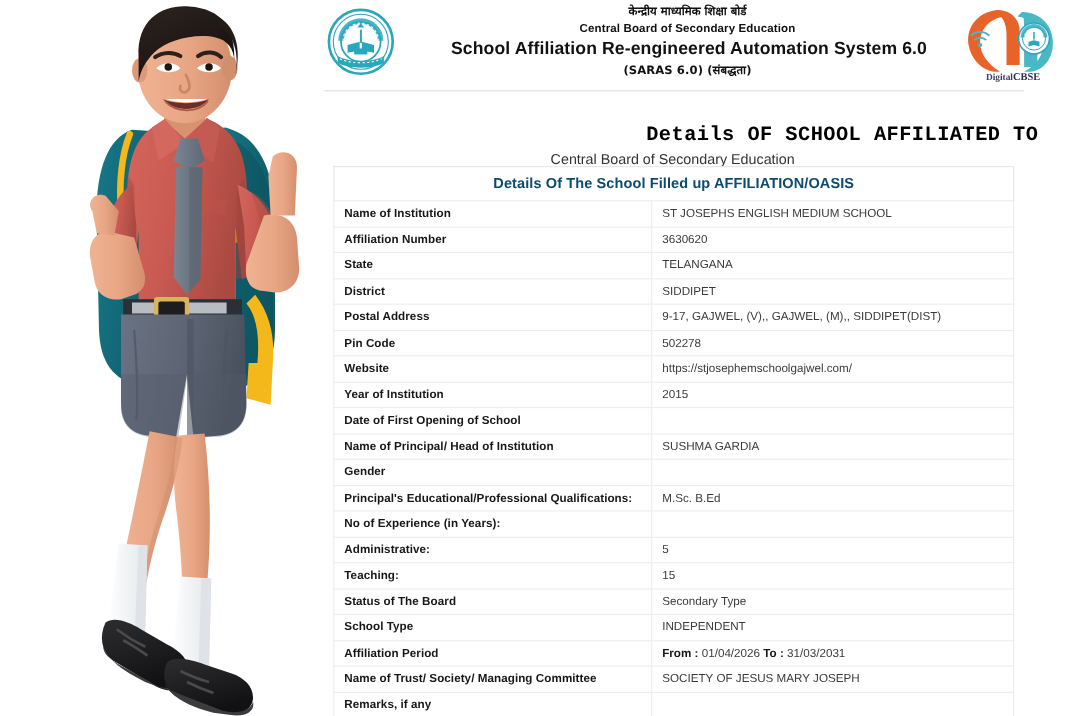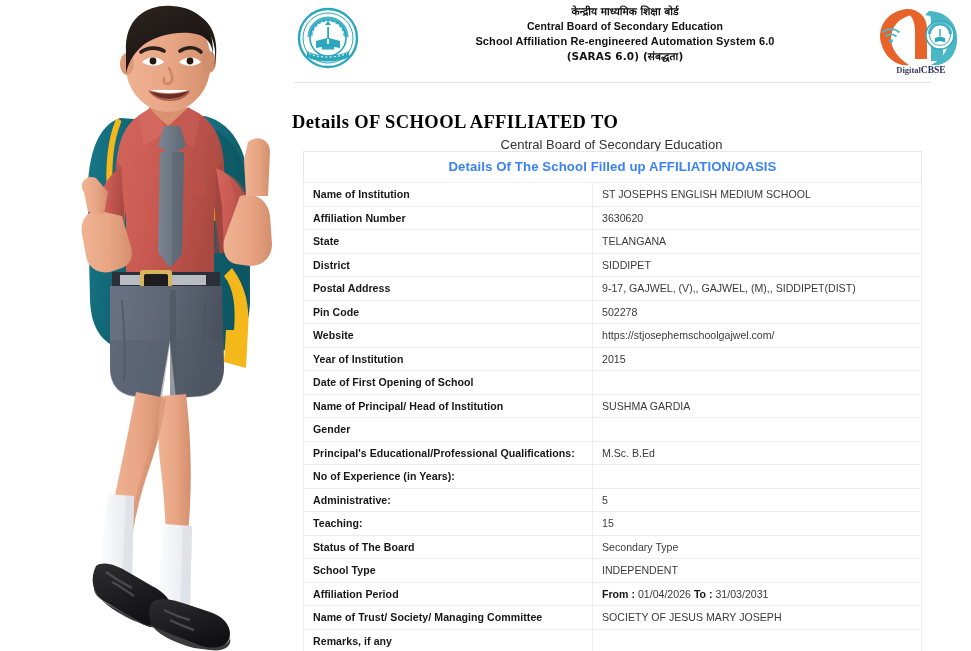--- a/index.html
+++ b/index.html
@@ -63,42 +63,42 @@
     color: #111;
     line-height: 1.42;
     white-space: nowrap;
   }
   .mh-hindi {
     font-size: 10.5px;
     font-weight: 700;
     font-family: "DejaVu Sans", sans-serif;
   }
   .mh-en1 { font-size: 10.5px; font-weight: 700; letter-spacing: .1px; }
-  .mh-en2 { font-size: 11px; font-weight: 700; letter-spacing: .1px; }
+  .mh-en2 { font-size: 16px; font-weight: 700; letter-spacing: .1px; text-align: right; }
   .mh-en3 { font-size: 10.5px; font-weight: 700; letter-spacing: .1px;
             font-family: "DejaVu Sans", sans-serif; }
   .logo-right {
     position: absolute;
     left: 581px; top: 3px;
     width: 96px; height: 76px;
   }
   .masthead-rule {
     position: absolute;
     left: 2px; top: 82px;
     width: 637px; height: 1px;
     background: #e2e2e2;
   }
 
   
   .page-title {
     position: absolute;
-    left: 0px; top: 112px;
+    left: 13px; top: 112px;
     width: 639px;
-    text-align: left;
-    font-family: Liberation Serif, serif;
+    text-align: right;
+    font-family: Liberation Mono, monospace;
     font-size: 18.5px;
     font-weight: 700;
     color: #000;
     letter-spacing: 0.4px;
     white-space: nowrap;
   }
   .page-subtitle {
     position: absolute;
     left: 0px; top: 137px;
     width: 639px;
@@ -123,21 +123,21 @@
   }
   table.detail col.c-label { width: 289px; }
   table.detail col.c-value { width: 329px; }
 
   table.detail th.section-head {
     border: 1px solid #e6e6e6;
     border-bottom: 1px solid #ededed;
     text-align: center;
     font-size: 13.2px;
     font-weight: 700;
-    color: #3b82f6;
+    color: #0c4a6e;
     padding: 7px 6px 8px 6px;
     letter-spacing: .1px;
   }
   table.detail td {
     border: 1px solid #ededed;
     padding: 0 9px;
     height: 23.5px;
     font-size: 11px;
     color: #2b2b2b;
     vertical-align: middle;

